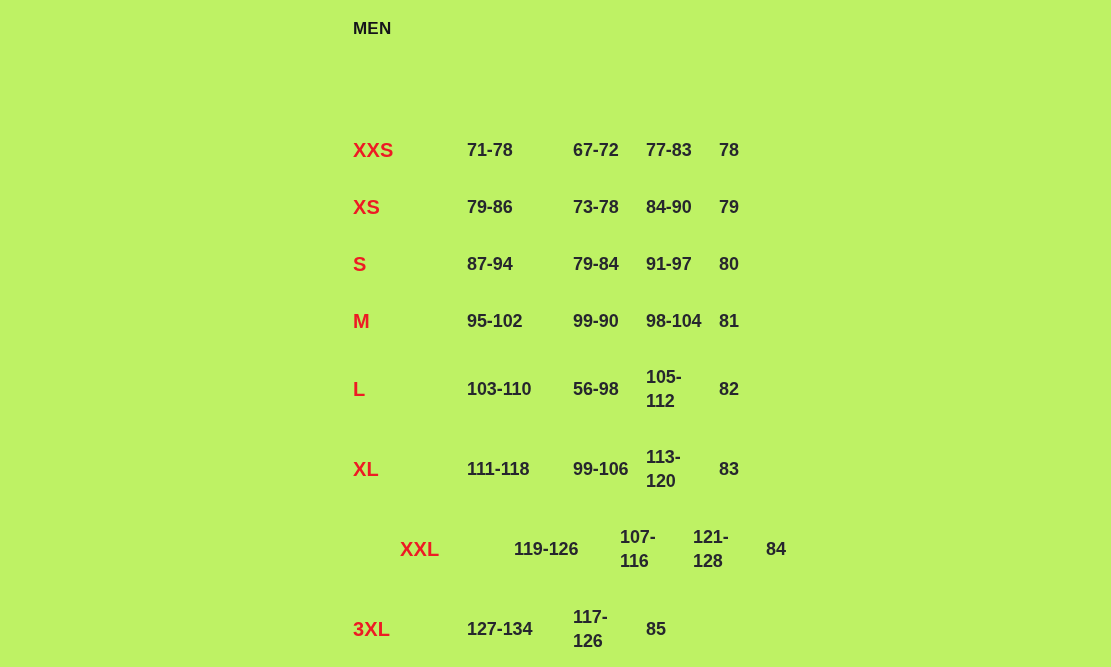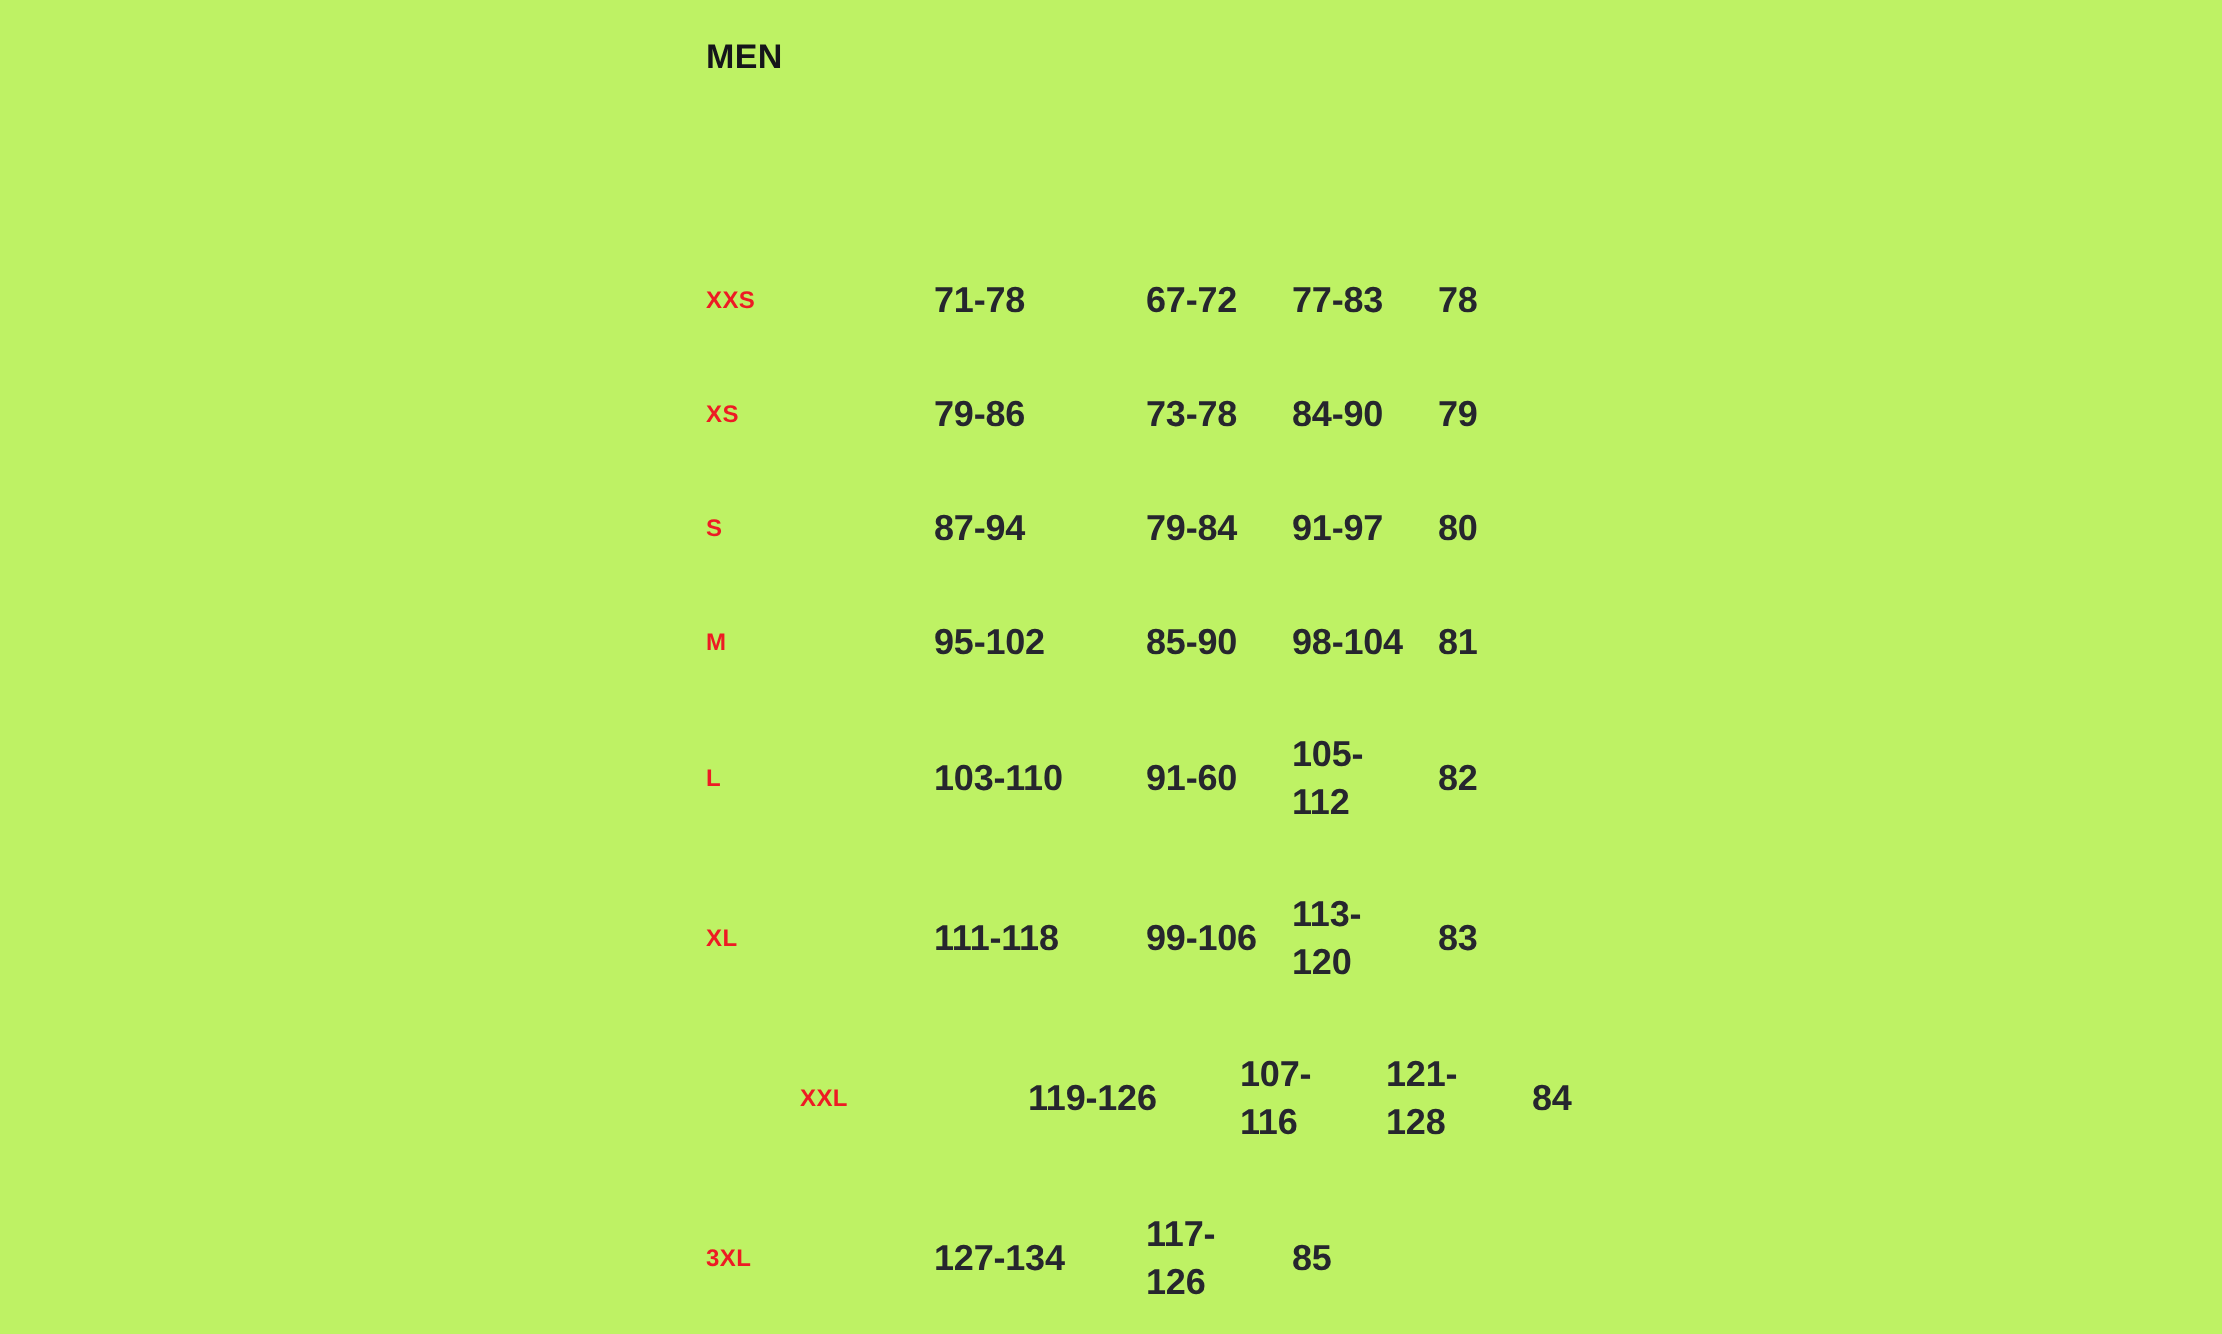--- a/index.html
+++ b/index.html
@@ -71,21 +71,21 @@
     line-height: 24px;
   }
   .row .cell {
     font-size: 18px;
     font-weight: 700;
     color: #26262e;
     letter-spacing: -0.1px;
     white-space: pre-line;
   }
   .row .cell.size-label {
-    font-size: 12px;
+    font-size: 20px;
     color: #ed1b24;
     letter-spacing: 0.2px;
   }
 </style>
 </head>
 <body>
 
 <div class="sheet">
   <div class="size-chart">
 
@@ -112,28 +112,28 @@
         <div class="row grid" style="height: 57px;">
         <div class="cell size-label">S</div>
         <div class="cell">87-94</div>
         <div class="cell">79-84</div>
         <div class="cell">91-97</div>
         <div class="cell">80</div>
       </div>
         <div class="row grid" style="height: 57px;">
         <div class="cell size-label">M</div>
         <div class="cell">95-102</div>
-        <div class="cell">85-90</div>
+        <div class="cell">99-90</div>
         <div class="cell">98-104</div>
         <div class="cell">81</div>
       </div>
         <div class="row grid" style="height: 80px;">
         <div class="cell size-label">L</div>
         <div class="cell">103-110</div>
-        <div class="cell">91-60</div>
+        <div class="cell">56-98</div>
         <div class="cell">105-
 112</div>
         <div class="cell">82</div>
       </div>
         <div class="row grid" style="height: 80px;">
         <div class="cell size-label">XL</div>
         <div class="cell">111-118</div>
         <div class="cell">99-106</div>
         <div class="cell">113-
 120</div>

